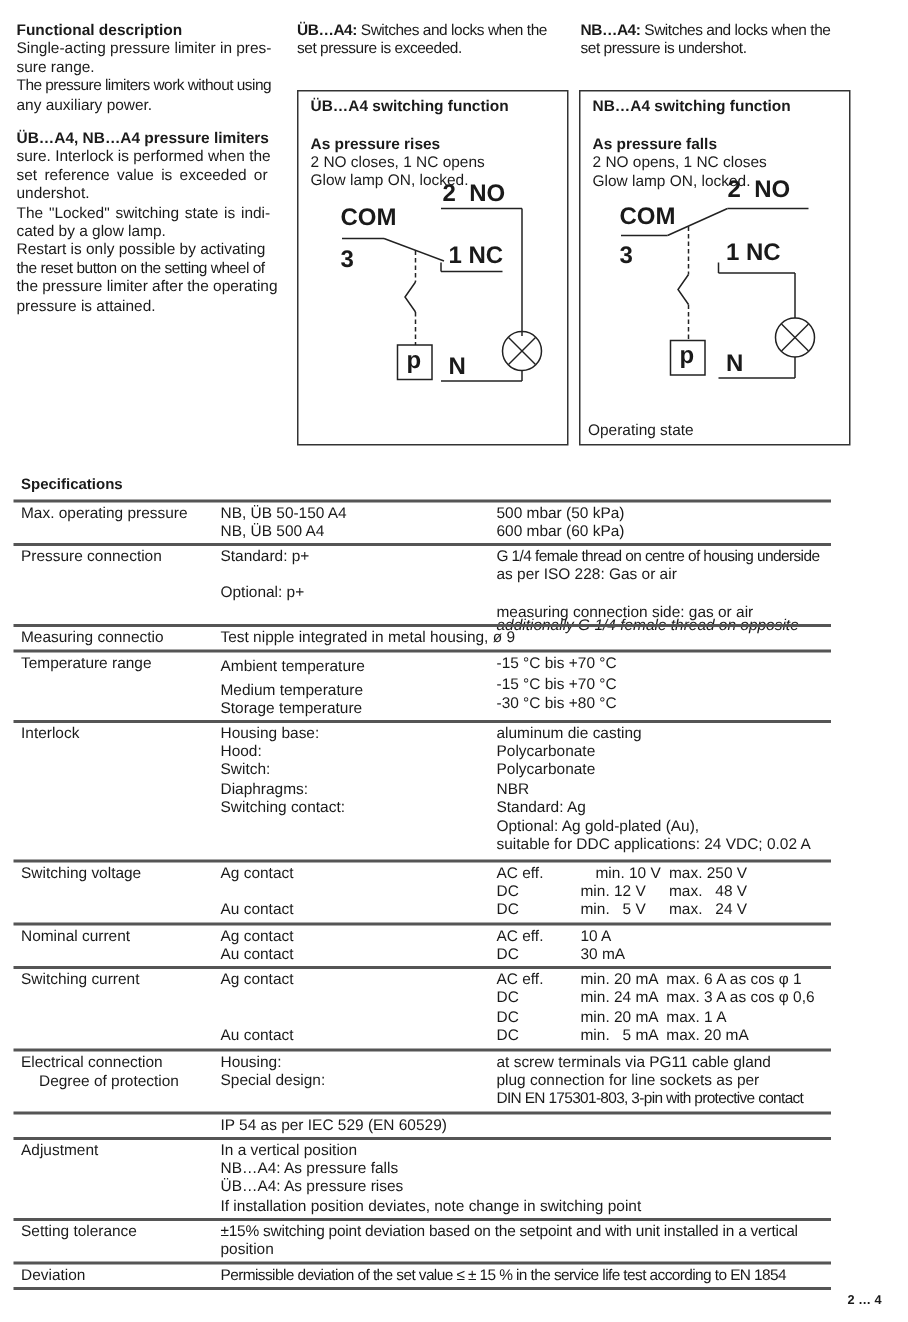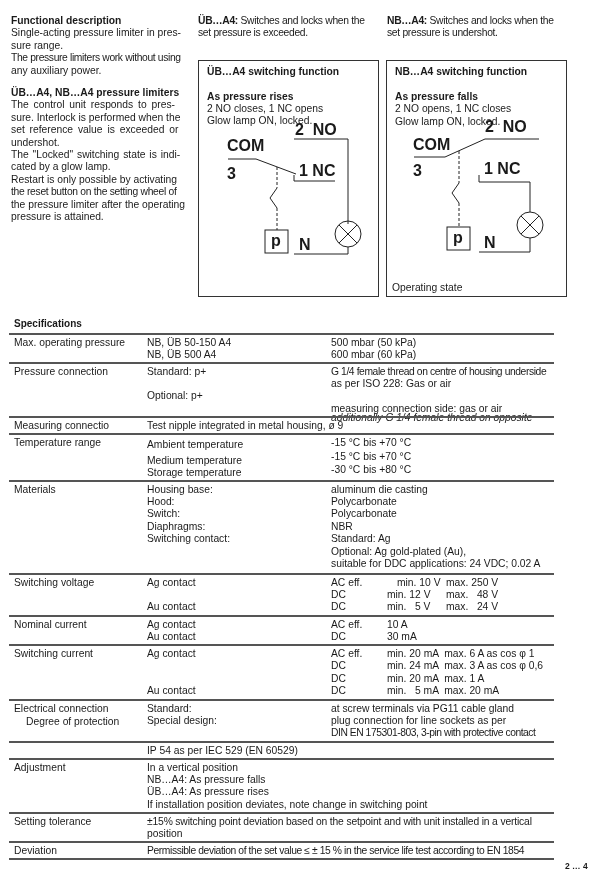--- a/index.html
+++ b/index.html
@@ -19,21 +19,20 @@
 <body>
 
 <div class="abs intro" style="left:11px; top:15px; width:176px;">
   <p class="b">Functional description</p>
   <p>Single-acting pressure limiter in pres-</p>
   <p>sure range.</p>
   <p style="letter-spacing:-0.35px;">The pressure limiters work without using</p>
   <p>any auxiliary power.</p>
   <p style="height:10px;"></p>
   <p class="b">ÜB…A4, NB…A4 pressure limiters</p>
-  <p style="word-spacing:2px;">The control unit responds to pres-</p>
   <p>sure. Interlock is performed when the</p>
   <p style="word-spacing:2px;">set reference value is exceeded or</p>
   <p>undershot.</p>
   <p style="word-spacing:1px;">The "Locked" switching state is indi-</p>
   <p>cated by a glow lamp.</p>
   <p>Restart is only possible by activating</p>
   <p style="letter-spacing:-0.3px;">the reset button on the setting wheel of</p>
   <p>the pressure limiter after the operating</p>
   <p>pressure is attained.</p>
 </div>
@@ -158,21 +157,21 @@
   <div class="rule" style="top:433px;"></div>
   <div class="cell" style="left:14px; top:437px;">Temperature range</div>
   <div class="cell" style="left:147px; top:439px;">Ambient temperature</div>
   <div class="cell" style="left:147px; top:455px;">Medium temperature</div>
   <div class="cell" style="left:147px; top:467px;">Storage temperature</div>
   <div class="cell" style="left:331px; top:437px;">-15 °C bis +70 °C</div>
   <div class="cell" style="left:331px; top:451px;">-15 °C bis +70 °C</div>
   <div class="cell" style="left:331px; top:464px;">-30 °C bis +80 °C</div>
 
   <div class="rule" style="top:480px;"></div>
-  <div class="cell" style="left:14px; top:484px;">Materials</div>
+  <div class="cell" style="left:14px; top:484px;">Interlock</div>
   <div class="cell" style="left:147px; top:484px;">Housing base:</div>
   <div class="cell" style="left:147px; top:496px;">Hood:</div>
   <div class="cell" style="left:147px; top:508px;">Switch:</div>
   <div class="cell" style="left:147px; top:521px;">Diaphragms:</div>
   <div class="cell" style="left:147px; top:533px;">Switching contact:</div>
   <div class="cell" style="left:331px; top:484px;">aluminum die casting</div>
   <div class="cell" style="left:331px; top:496px;">Polycarbonate</div>
   <div class="cell" style="left:331px; top:508px;">Polycarbonate</div>
   <div class="cell" style="left:331px; top:521px;">NBR</div>
   <div class="cell" style="left:331px; top:533px;">Standard: Ag</div>
@@ -210,21 +209,21 @@
   <div class="cell" style="left:387px; top:648px;">min. 20 mA  max. 6 A as cos φ 1</div>
   <div class="cell" style="left:331px; top:660px;">DC</div>
   <div class="cell" style="left:387px; top:660px;">min. 24 mA  max. 3 A as cos φ 0,6</div>
   <div class="cell" style="left:331px; top:673px;">DC</div>
   <div class="cell" style="left:387px; top:673px;">min. 20 mA  max. 1 A</div>
   <div class="cell" style="left:331px; top:685px;">DC</div>
   <div class="cell" style="left:387px; top:685px;">min.   5 mA  max. 20 mA</div>
 
   <div class="rule" style="top:699px;"></div>
   <div class="cell" style="left:14px; top:703px;">Electrical connection</div>
-  <div class="cell" style="left:147px; top:703px;">Standard:</div>
+  <div class="cell" style="left:147px; top:703px;">Housing:</div>
   <div class="cell" style="left:147px; top:715px;">Special design:</div>
   <div class="cell" style="left:331px; top:703px;">at screw terminals via PG11 cable gland</div>
   <div class="cell" style="left:331px; top:715px;">plug connection for line sockets as per</div>
   <div class="cell" style="left:331px; top:727px; letter-spacing:-0.45px;">DIN EN 175301-803, 3-pin with protective contact</div>
 
   <div class="rule" style="top:741px;"></div>
   <div class="cell" style="left:14px; top:716px;margin-left:12px;">Degree of protection</div>
   <div class="cell" style="left:147px; top:745px;">IP 54 as per IEC 529 (EN 60529)</div>
 
   <div class="rule" style="top:758px;"></div>

